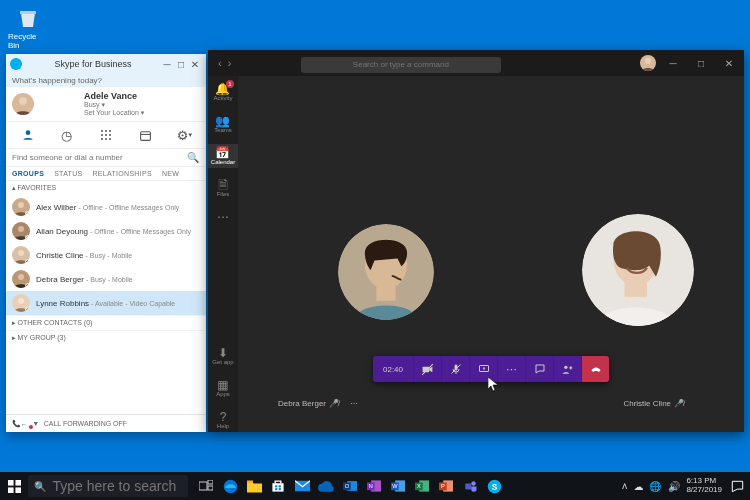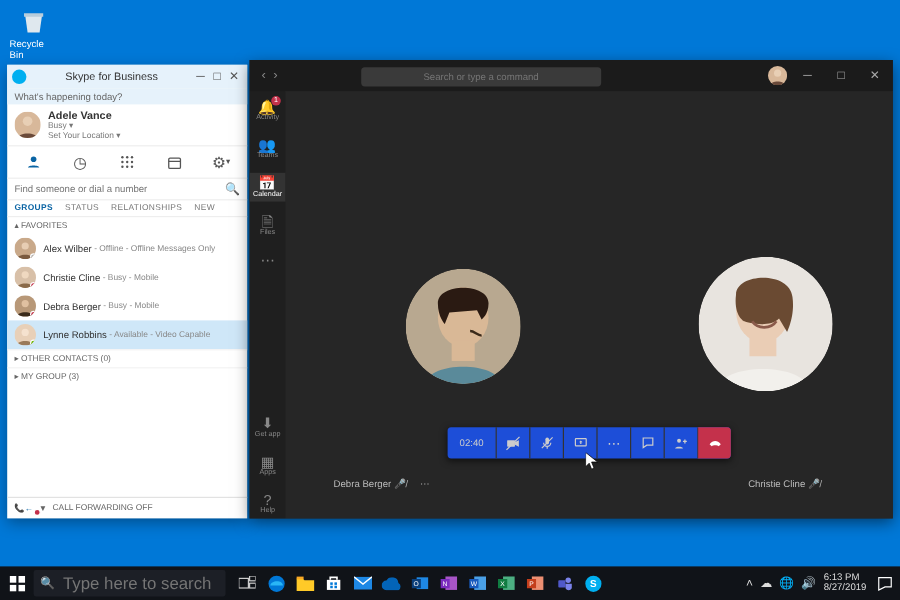--- a/index.html
+++ b/index.html
@@ -9,21 +9,21 @@
   .desktop-icon { position: absolute; top: 6px; left: 8px; text-align: left; color: #fff; font-size: 8px; width: 40px; }
   .desktop-icon .ico { width: 24px; height: 24px; margin: 0 auto 2px; }
 
   
   .skype-window { position: absolute; top: 54px; left: 6px; width: 200px; height: 378px; background: #fff; box-shadow: 0 4px 12px rgba(0,0,0,.35); display: flex; flex-direction: column; }
   .skype-title { height: 20px; background: #e6f2fb; display: flex; align-items: center; padding: 0 4px; font-size: 9px; color: #333; }
   .skype-title .title { flex: 1; text-align: center; }
   .skype-title .wbtn { width: 14px; text-align: center; color: #555; font-size: 10px; }
   .skype-title .sicon { width: 12px; height: 12px; border-radius: 50%; background: #00aff0; margin-right: 4px; }
   .skype-whats { background: #e6f2fb; font-size: 8px; color: #666; padding: 2px 6px; }
-  .profile-row { display: flex; align-items: center; padding: 4px 6px; border-bottom: 1px solid #eee; }
+  .profile-row { display: flex; align-items: center; padding: 4px 6px; border-bottom: 1px solid #eee; gap: 44px; }
   .avatar { width: 22px; height: 22px; border-radius: 50%; position: relative; overflow: hidden; }
   .avatar-bg { width: 100%; height: 100%; }
   .presence { position: absolute; right: 4px; bottom: 2px; width: 6px; height: 6px; border-radius: 50%; border: 1px solid #fff; }
   .profile-info { margin-left: 6px; font-size: 8px; color: #333; }
   .profile-info .name { font-weight: 600; font-size: 9px; }
   .profile-info .sub { color: #777; font-size: 7px; }
   .tab-icons { display: flex; justify-content: space-around; padding: 4px 2px; border-bottom: 1px solid #eee; }
   .tab-icons .ti { width: 18px; height: 18px; display: flex; align-items: center; justify-content: center; color: #555; font-size: 13px; }
   .tab-icons .ti.active { color: #0a64a4; }
   .search-row { display: flex; align-items: center; padding: 2px 6px; border-bottom: 1px solid #eee; }
@@ -57,21 +57,21 @@
   .rail .ritem { width: 100%; display: flex; flex-direction: column; align-items: center; font-size: 6px; color: #888; padding: 3px 0; position: relative; }
   .rail .ritem.active { background: #333; color: #fff; }
   .rail .ritem .ric { font-size: 12px; line-height: 1; }
   .rail .badge { position: absolute; top: 0; right: 4px; background: #c4314b; color: #fff; border-radius: 6px; font-size: 6px; min-width: 8px; height: 8px; line-height: 8px; text-align: center; }
   .rail-spacer { flex: 1; }
   .call-area { flex: 1; background: #262626; position: relative; }
   .participant { position: absolute; width: 96px; height: 96px; border-radius: 50%; overflow: hidden; }
   .participant svg { width: 100%; height: 100%; }
   .p1 { left: 100px; top: 148px; }
   .p2 { right: 50px; top: 138px; width: 112px; height: 112px; }
-  .call-bar { position: absolute; left: 50%; transform: translateX(-50%); bottom: 50px; height: 26px; background: #1d4ed8; border-radius: 3px; display: flex; align-items: center; box-shadow: 0 2px 6px rgba(0,0,0,.6); }
+  .call-bar { position: absolute; left: 50%; transform: translateX(-50%); bottom: 50px; height: 26px; background: #4c1d95; border-radius: 3px; display: flex; align-items: center; box-shadow: 0 2px 6px rgba(0,0,0,.6); }
   .call-bar .seg { width: 28px; height: 26px; display: flex; align-items: center; justify-content: center; color: #ccc; font-size: 11px; border-left: 1px solid #333; }
   .call-bar .seg:first-child { border-left: none; width: 40px; font-size: 8px; }
   .call-bar .hangup { background: #c4314b; color: #fff; border-radius: 0 3px 3px 0; }
   .part-label { position: absolute; bottom: 24px; font-size: 8px; color: #bbb; display: flex; align-items: center; gap: 3px; }
   .pl1 { left: 40px; }
   .pl2 { right: 60px; }
   .mic-off { font-size: 8px; }
   .dots { margin-left: 8px; letter-spacing: 1px; }
   .cursor { position: absolute; left: 250px; bottom: 40px; font-size: 11px; color: #fff; }
 
@@ -173,20 +173,32 @@
   <div class="contact">
     <div class="cav">
         <svg class="cav-bg" viewBox="0 0 18 18">
           <rect width="18" height="18" fill="#c9a98a"></rect>
           <circle cx="9" cy="7" r="3" fill="#e7cdb3"></circle>
           <path d="M2 18c0-5 14-5 14 0" fill="#7a5a3f"></path>
         </svg>
         <span class="pres-dot" style="background:#b0b0b0"></span>
       </div>
     <span class="cname">Alex Wilber</span>
+    <span class="cstat"> - Offline - Offline Messages Only</span>
+  </div>
+  <div class="contact">
+    <div class="cav">
+        <svg class="cav-bg" viewBox="0 0 18 18">
+          <rect width="18" height="18" fill="#a8886a"></rect>
+          <circle cx="9" cy="7" r="3" fill="#d8b898"></circle>
+          <path d="M2 18c0-5 14-5 14 0" fill="#4a3a2a"></path>
+        </svg>
+        <span class="pres-dot" style="background:#b0b0b0"></span>
+      </div>
+    <span class="cname">Allan Deyoung</span>
     <span class="cstat"> - Offline - Offline Messages Only</span>
   </div>
   <div class="contact">
     <div class="cav">
         <svg class="cav-bg" viewBox="0 0 18 18">
           <rect width="18" height="18" fill="#d8c0a8"></rect>
           <circle cx="9" cy="7" r="3" fill="#efd8c0"></circle>
           <path d="M2 18c0-5 14-5 14 0" fill="#8a6a4a"></path>
         </svg>
         <span class="pres-dot" style="background:#c4314b"></span>

